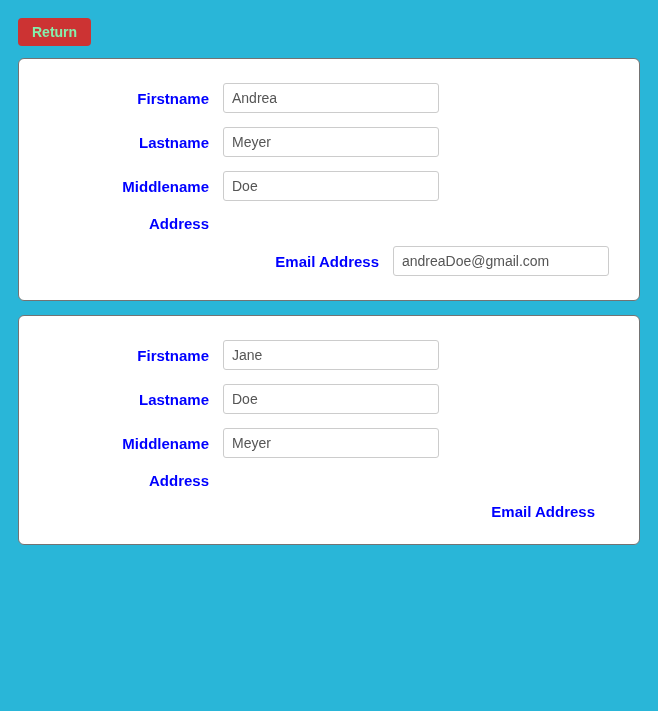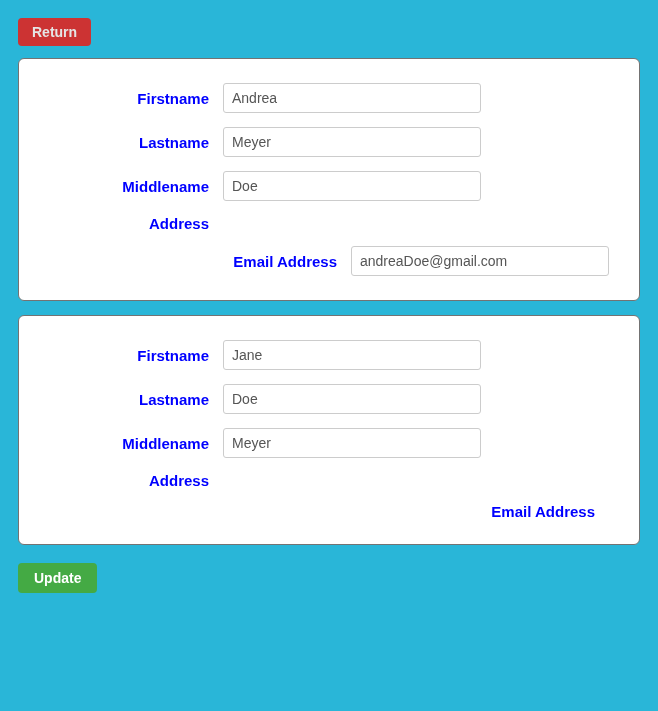--- a/index.html
+++ b/index.html
@@ -16,21 +16,21 @@
       padding: 10px;
     }
 
     .page-container {
       background-color: #29b6d8;
       padding: 8px;
     }
 
     .return-btn {
       background-color: #cc3333;
-      color: #e5e5e5;
+      color: #86efac;
       border: none;
       border-radius: 4px;
       padding: 6px 14px;
       font-size: 14px;
       font-weight: bold;
       cursor: pointer;
       margin-bottom: 12px;
     }
 
     .card {
@@ -61,21 +61,21 @@
       margin-right: 14px;
       flex-shrink: 0;
     }
 
     .form-input {
       border: 1px solid #ccc;
       border-radius: 3px;
       padding: 5px 8px;
       font-size: 14px;
       color: #555;
-      width: 258px;
+      width: 216px;
       height: 30px;
     }
 
     .update-btn {
       background-color: #44aa44;
       color: white;
       border: none;
       border-radius: 4px;
       padding: 7px 16px;
       font-size: 14px;
@@ -129,15 +129,14 @@
       <input class="form-input" type="text" value="Meyer" style="">
     </div>
     <div class="form-row">
       <label class="form-label">Address</label>
     </div>
     <div class="form-row">
       <label class="form-label">Email Address</label>
     </div>
   </div>
 
-  <button class="update-btn">Update</button>
 
 </div>
 
 </body></html>

